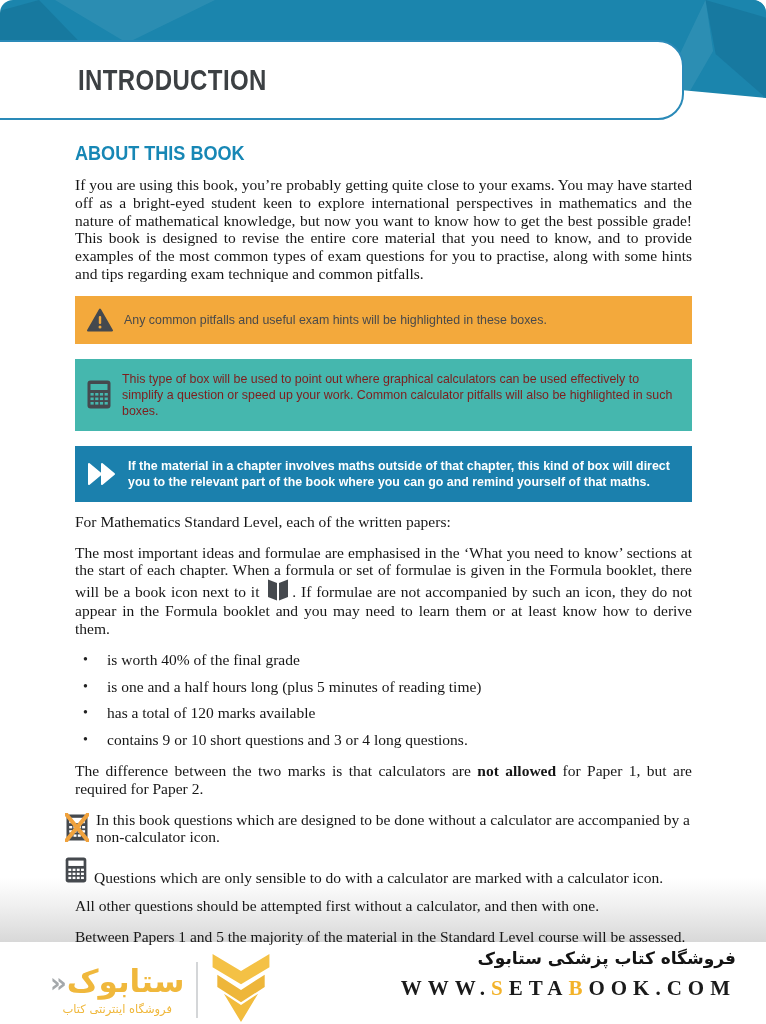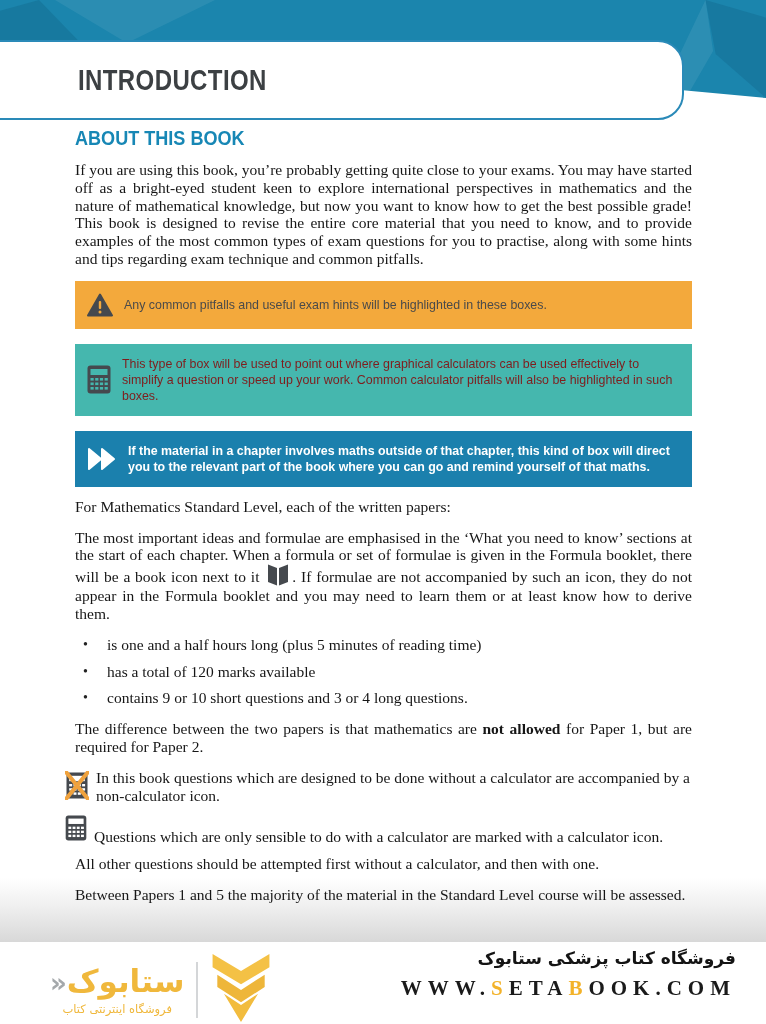--- a/index.html
+++ b/index.html
@@ -1,38 +1,38 @@
 <!DOCTYPE html>
 <html lang="en"><head>
 <meta charset="utf-8">
 <style>
   html,body{margin:0;padding:0;background:#fff;}
   .page{position:relative;width:766px;height:1024px;background:#ffffff;overflow:hidden;
-        font-family:"Liberation Serif", serif;color:#1a1a1a;margin:0 auto;}
+        font-family:"Liberation Serif", serif;color:#1a1a1a;margin:0 auto;border-radius:13px;}
 
   
   .banner-bar{position:absolute;left:0;top:0;width:766px;height:43px;background:#1b85ad;z-index:1;}
   .facet{position:absolute;z-index:2;}
   .facet-a{left:0;top:0;width:130px;height:43px;background:rgba(8,60,90,0.16);
            clip-path:polygon(0% 25%,30% 0%,62% 100%,0% 100%);}
   .facet-b{left:55px;top:0;width:160px;height:43px;background:rgba(255,255,255,0.07);
            clip-path:polygon(0% 0%,100% 0%,45% 100%);}
   .banner-right{position:absolute;left:640px;top:0;width:126px;height:98px;background:#1b85ad;z-index:1;
            clip-path:polygon(0 0,100% 0,100% 100%,0 88%);}
   .facet-c{left:640px;top:0;width:126px;height:98px;background:rgba(6,55,85,0.15);
            clip-path:polygon(52% 0,100% 18%,100% 100%,60% 55%);}
   .facet-d{left:640px;top:0;width:126px;height:98px;background:rgba(255,255,255,0.08);
            clip-path:polygon(15% 100%,52% 0,58% 52%,40% 92%);}
   .header-card{position:absolute;left:-30px;top:40px;width:710px;height:76px;background:#ffffff;
            border:2px solid #2a8ab8;border-radius:26px;z-index:3;display:flex;align-items:center;}
   .page-title{margin-left:106px;font-family:"Liberation Sans",sans-serif;font-weight:700;
            font-size:30px;color:#3c4043;letter-spacing:0.5px;transform:scaleX(0.8);transform-origin:left center;}
 
   
-  .content{position:absolute;left:75px;top:126px;width:617px;z-index:4;}
+  .content{position:absolute;left:75px;top:141px;width:617px;z-index:4;}
   .section-heading{margin:0 0 11px 0;font-family:"Liberation Sans",sans-serif;font-weight:700;
            font-size:21px;color:#1787b5;transform:scaleX(0.86);transform-origin:left center;white-space:nowrap;}
   p.serif{margin:0 0 13px 0;font-size:15.5px;line-height:17.8px;text-align:justify;color:#161616;}
 
   .callout{display:flex;align-items:center;gap:11px;padding:12px 12px;margin:0 0 15px 0;
            font-family:"Liberation Sans",sans-serif;font-size:12.4px;line-height:16px;}
   .callout .ico{flex:0 0 auto;display:flex;align-items:center;}
   .callout-warning{background:#f3a93c;color:#4a4a4a;min-height:22px;margin-top:5px;}
   .callout-calc{background:#45b7ae;color:#7f1d1d;}
   .callout-blue{background:#1b80ad;color:#ffffff;font-weight:700;margin-bottom:11px;}
@@ -133,26 +133,27 @@
     </div>
 
     <p class="serif">For Mathematics Standard Level, each of the written papers:</p>
 
     <p class="serif"><span>The most important ideas and formulae are emphasised in the ‘What you need to know’ sections at the start of each chapter. When a formula or set of formulae is given in the Formula booklet, there will be a book icon next to it </span><svg class="book-icon-inline" width="24" height="23" viewBox="0 0 24 23">
           <polygon points="11,4 2,0.5 2,18 11,21.5" fill="#45494e"></polygon>
           <polygon points="13,4 22,0.5 22,18 13,21.5" fill="#45494e"></polygon>
         </svg><span>. If formulae are not accompanied by such an icon, they do not appear in the Formula booklet and you may need to learn them or at least know how to derive them.</span></p>
 
     <ul class="papers">
+      <li>is worth 40% of the final grade</li>
       <li>is one and a half hours long (plus 5 minutes of reading time)</li>
       <li>has a total of 120 marks available</li>
       <li>contains 9 or 10 short questions and 3 or 4 long questions.</li>
     </ul>
 
-    <p class="serif"><span>The difference between the two papers is that mathematics are </span><span class="bold">not allowed</span><span> for Paper 1, but are required for Paper 2.</span></p>
+    <p class="serif"><span>The difference between the two marks is that calculators are </span><span class="bold">not allowed</span><span> for Paper 1, but are required for Paper 2.</span></p>
 
     <div class="icon-row">
       <span class="ico">
         <svg width="24" height="29" viewBox="0 0 24 29">
           <rect x="1.5" y="1.5" width="21" height="26" rx="3" fill="#45494e"></rect>
           <rect x="4.2" y="4.8" width="15.6" height="5.4" fill="#ffffff"></rect>
           <g fill="#ffffff">
             <rect x="4.2" y="13" width="3" height="2.4"></rect>
               <rect x="8.5" y="13" width="3" height="2.4"></rect>
               <rect x="12.8" y="13" width="3" height="2.4"></rect>

